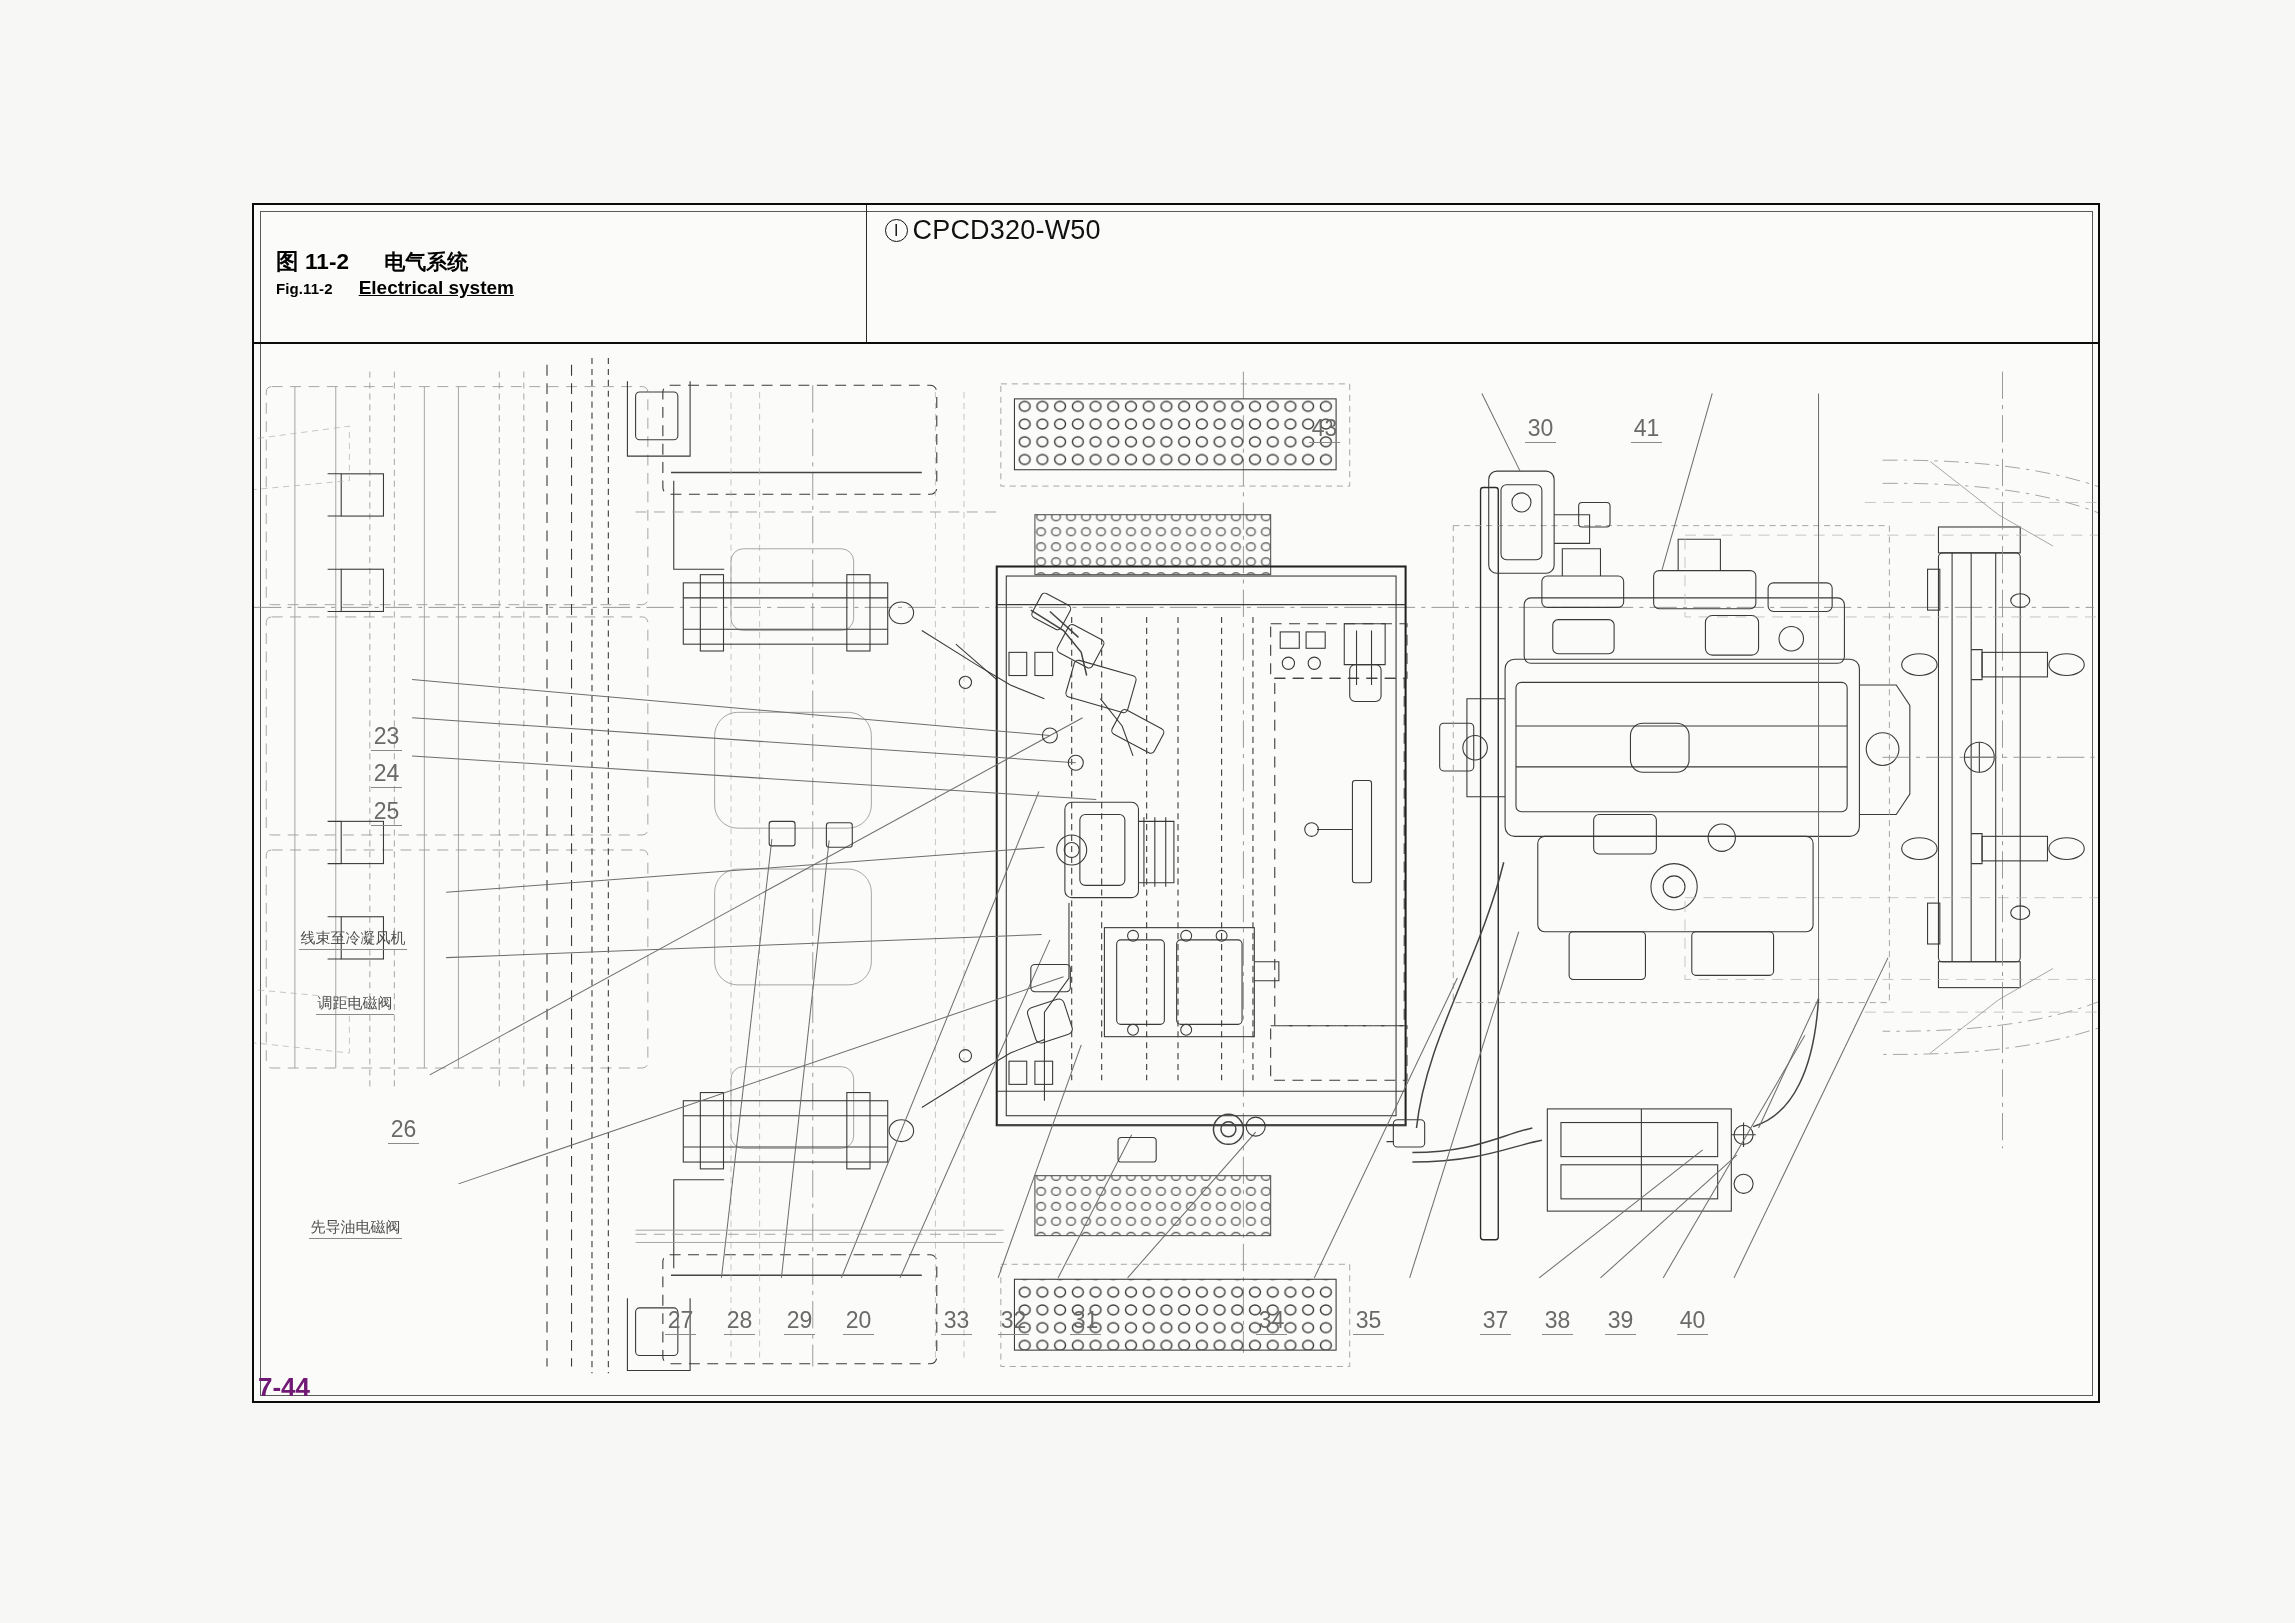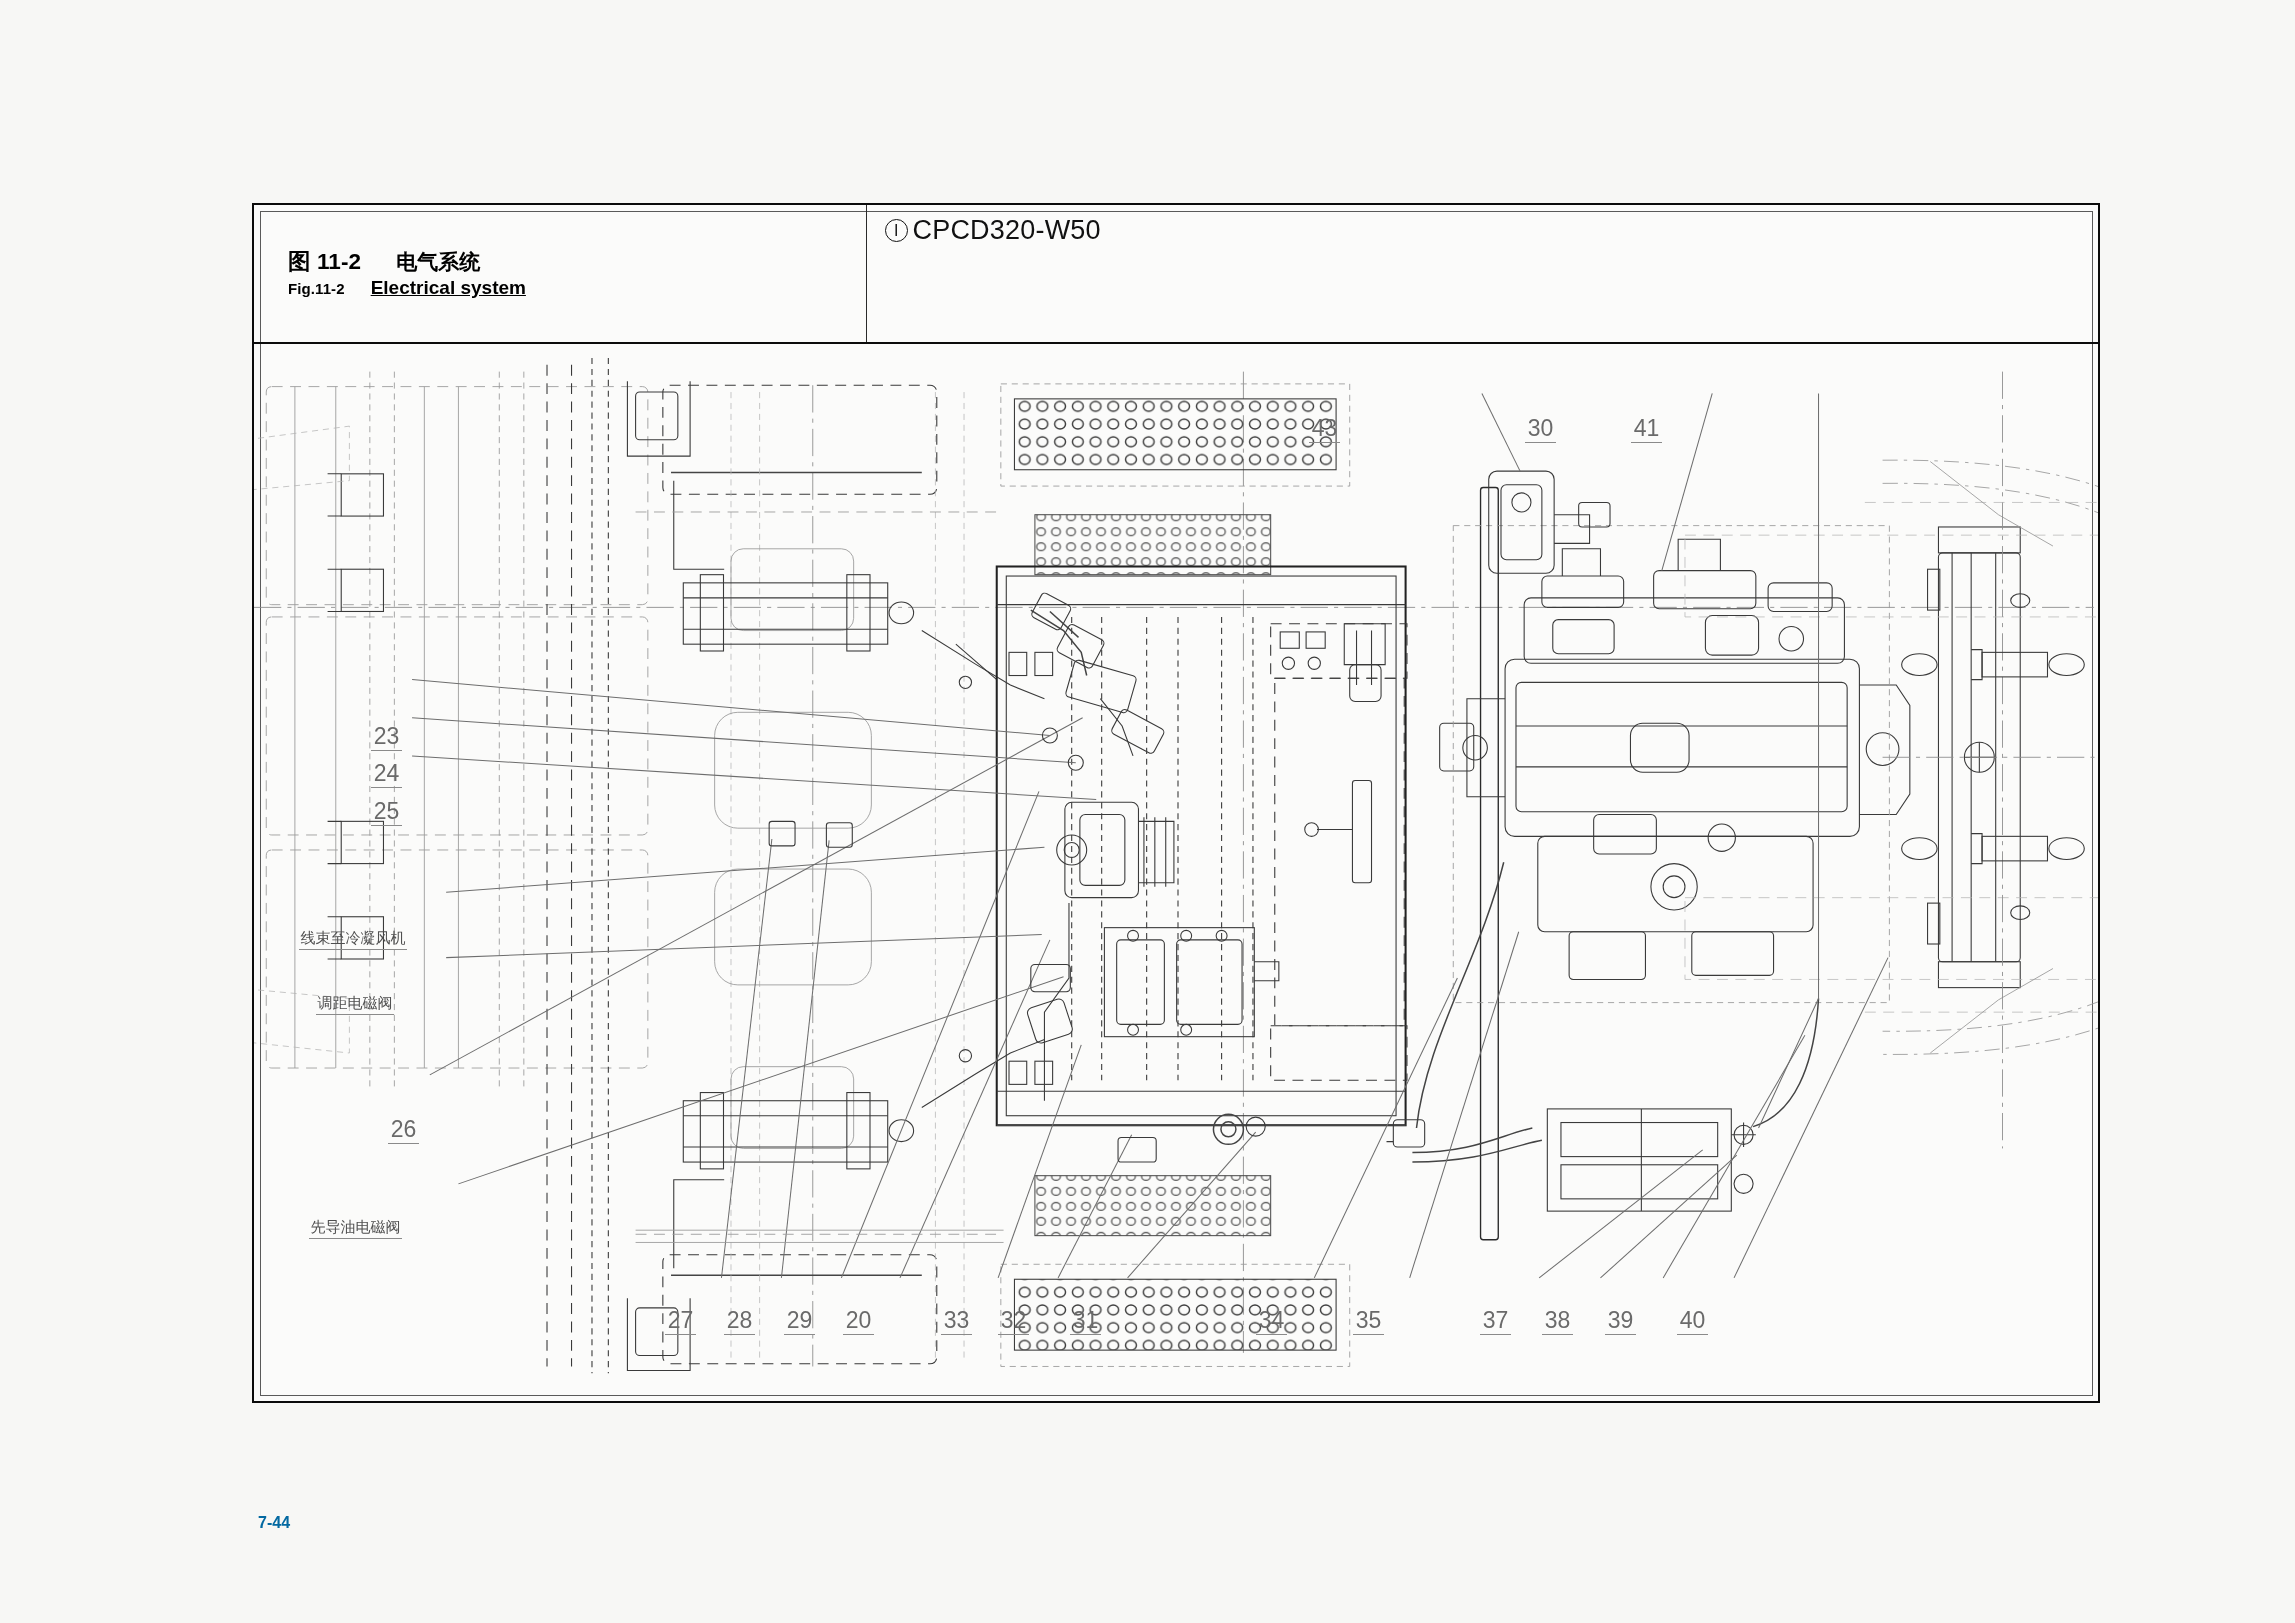--- a/index.html
+++ b/index.html
@@ -57,21 +57,21 @@
   #titleblock-left {
     position: absolute;
     left: 0; top: 0;
     width: 613px; height: 100%;
     box-sizing: border-box;
     border-right: 1.4px solid #2a2a2a;
     display: flex;
     align-items: center;
   }
   .title-lines {
-    padding-left: 34px;
+    padding-left: 22px;
     line-height: 1.30;
   }
   .title-row {
     display: flex;
     align-items: baseline;
     white-space: nowrap;
     font-weight: bold;
     color: #000;
   }
   .title-row .t-fig   { font-size: 23px; letter-spacing: 0.1px; }
@@ -121,24 +121,24 @@
     right: 0;
     bottom: 0;
     overflow: hidden;
   }
   #drawing { display: block; }
 
   
   #pagenum {
     position: absolute;
     left: 258px;
-    top: 1514px;
-    font-size: 16px;
+    top: 1372px;
+    font-size: 26px;
     font-weight: bold;
-    color: #0369a1;
+    color: #701a75;
   }
 </style>
 </head>
 <body>
 
 <div id="page">
 
   <div id="frame">
     <div id="frame-inner"></div>
 

